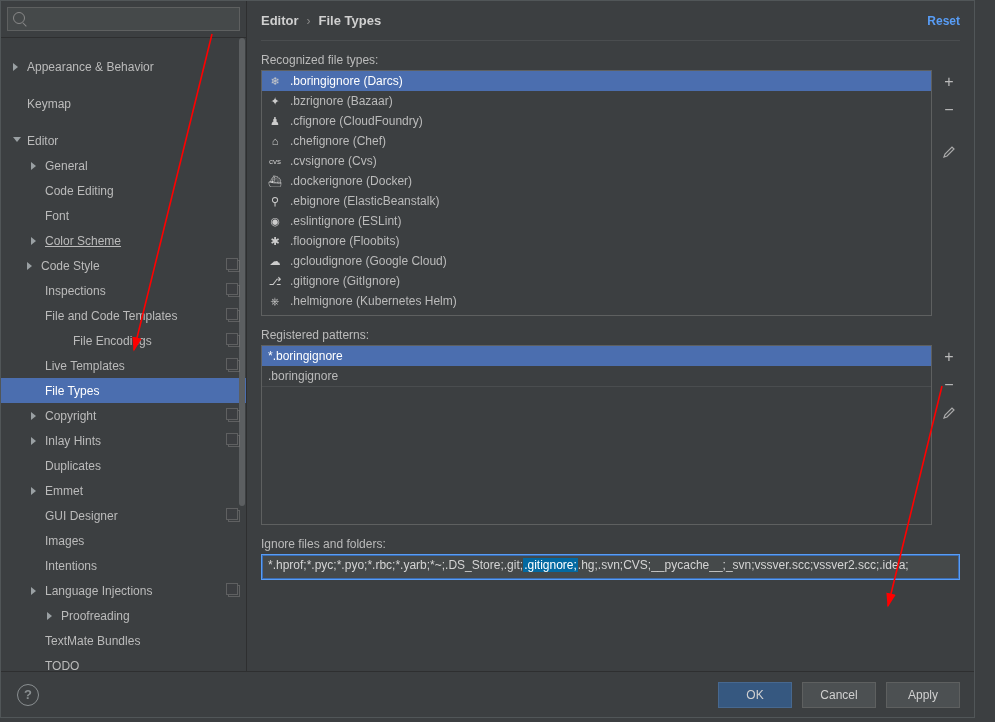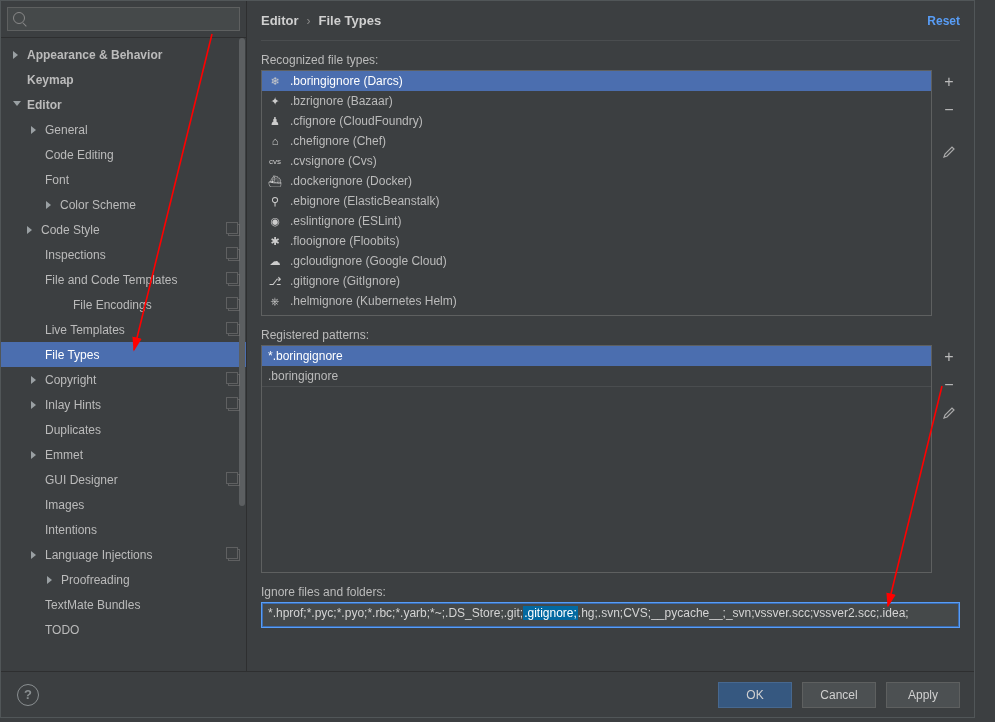--- a/index.html
+++ b/index.html
@@ -63,21 +63,21 @@
     background: #5c5f61; border-radius: 3px;
   }
   .tree-item {
     display: flex; align-items: center;
     height: 25px;
     padding-right: 6px;
     cursor: pointer;
     color: #bbbbbb;
   }
   .tree-item.selected { background: #4b6eaf; color: #fff; }
-  .tree-item.bold { font-weight: 700; }
+  .tree-item.bold { font-weight: 400; margin-top: 12px; }
   .tree-caret {
     width: 8px; height: 8px; margin-right: 6px; flex: none;
     display: inline-block;
   }
   .caret-right {
     border-top: 4px solid transparent;
     border-bottom: 4px solid transparent;
     border-left: 5px solid #9aa0a3;
   }
   .caret-down {
@@ -112,21 +112,21 @@
   .reset-link { margin-left: auto; color: #589df6; font-weight: 600; cursor: pointer; }
   .section-label { margin-top: 12px; margin-bottom: 3px; color: #bbbbbb; }
   .list-wrap { display: flex; }
   .list-box {
     flex: 1;
     background: #3c3f41;
     border: 1px solid #5e6060;
     overflow-y: auto;
     height: 246px;
   }
-  .list-box.patterns { height: 228px; display:flex; flex-direction:column;}
+  .list-box.patterns { height: 180px; display:flex; flex-direction:column;}
   .patterns-fill { flex:1; border-top: 1px solid #4a4d4f;}
   .ft-row, .pat-row {
     display: flex; align-items: center;
     height: 20px; padding: 0 6px; gap: 8px;
     color: #bbbbbb;
   }
   .ft-row.selected, .pat-row.selected { background: #4b6eaf; color: #fff; }
   .ft-icon {
     width: 14px; height: 14px; flex: none;
     display:flex; align-items:center; justify-content:center;
@@ -220,21 +220,21 @@
             <span class="tree-label">General</span>
           </div>
           <div class="tree-item" style="padding-left: 30px;">
             <span class="tree-caret" style="visibility: hidden;"></span>
             <span class="tree-label">Code Editing</span>
           </div>
           <div class="tree-item" style="padding-left: 30px;">
             <span class="tree-caret" style="visibility: hidden;"></span>
             <span class="tree-label">Font</span>
           </div>
-          <div class="tree-item" style="padding-left: 45px;">
+          <div class="tree-item" style="padding-left: 30px; text-decoration: underline;">
             <span class="tree-caret caret-right"></span>
             <span class="tree-label">Color Scheme</span>
           </div>
           <div class="tree-item" style="padding-left: 26px;">
             <span class="tree-caret caret-right"></span>
             <span class="tree-label">Code Style</span>
             <span class="tree-copy"></span>
           </div>
           <div class="tree-item" style="padding-left: 30px;">
             <span class="tree-caret" style="visibility: hidden;"></span>

